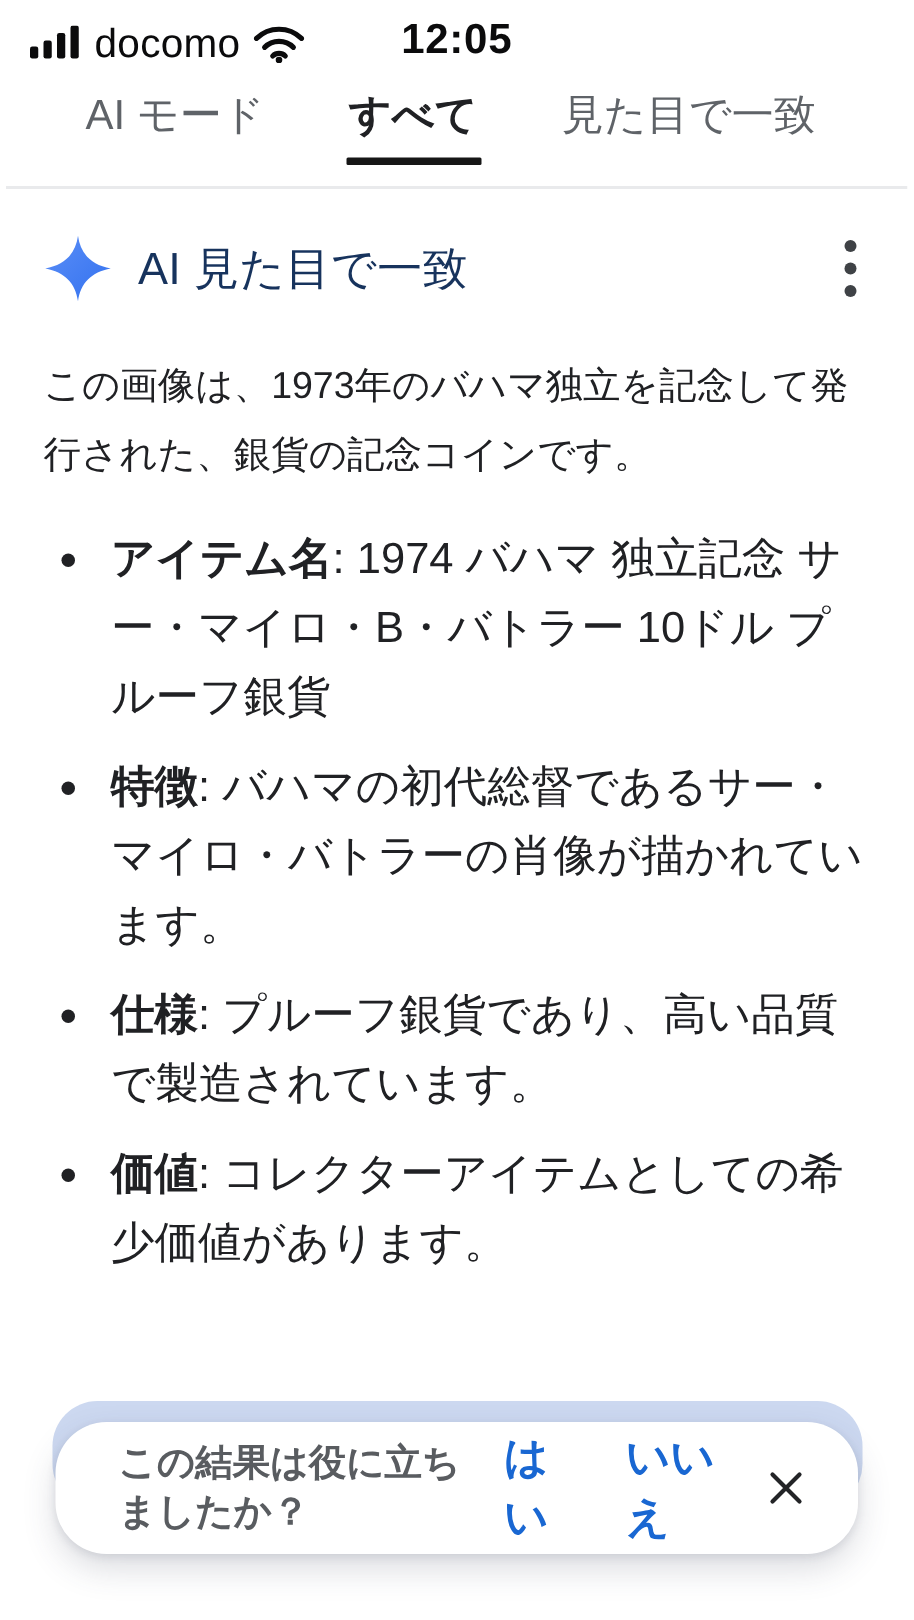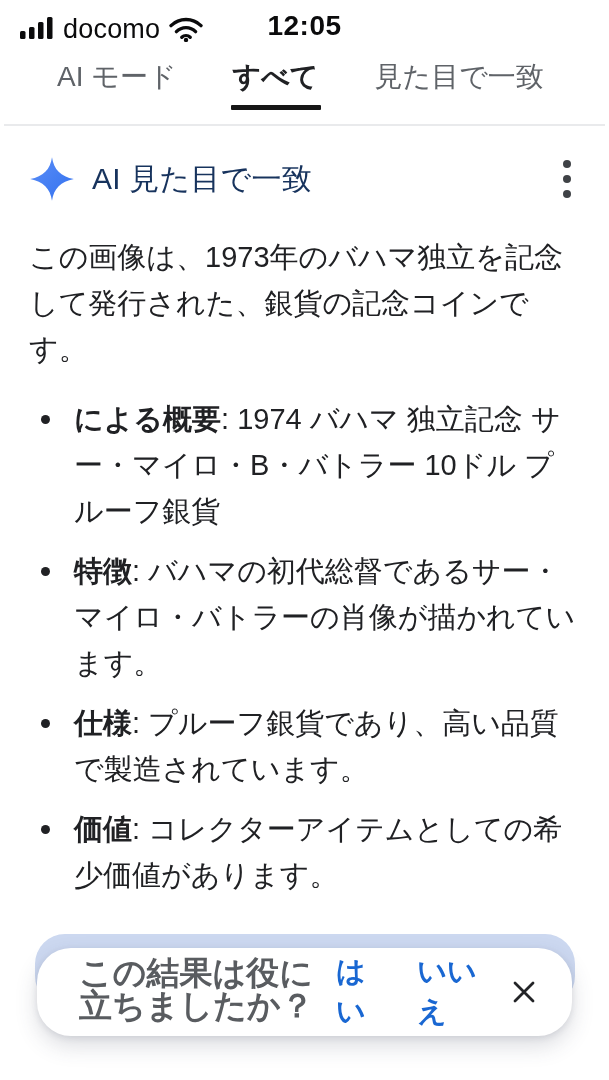--- a/index.html
+++ b/index.html
@@ -53,21 +53,21 @@
   .sparkle { width:46px; height:46px; flex:0 0 auto; }
   .ai-title { font-size:30px; color:#17335d; letter-spacing:.2px; }
   .more-vert {
     margin-left:auto; margin-right:6px; background:none; border:none;
     display:flex; flex-direction:column; gap:7px; padding:4px; cursor:pointer;
   }
   .more-vert i { width:8px; height:8px; border-radius:50%; background:#3f4246; }
 
   .ai-intro {
     margin-top:28px; width:558px;
-    font-size:29px; line-height:46px; color:#202124;
+    font-size:25px; line-height:46px; color:#202124;
     text-align:left; overflow-wrap:break-word;
   }
 
   .ai-list { list-style:none; margin-top:24px; }
   .ai-list li {
     position:relative; padding-left:45px; width:552px;
     font-size:29px; line-height:46px; margin-bottom:14px;
     overflow-wrap:break-word;
   }
   .ai-list li::before {
@@ -82,22 +82,22 @@
     position:absolute; left:31px; top:0; width:540px; height:72px;
     background:#ccd8f0; border-radius:30px;
   }
   .feedback-card {
     position:absolute; left:33px; top:14px; width:535px; height:88px;
     background:#fff; border-radius:34px;
     box-shadow:0 10px 22px rgba(60,64,90,.18), 0 2px 6px rgba(60,64,90,.12);
     display:flex; align-items:center; padding:0 30px 0 42px;
   }
   .fb-question {
-    font-size:33px; line-height:33px; font-weight:bold; color:#595c60;
-    width:235px; flex:0 0 auto;font-family:Liberation Mono, monospace;
+    font-size:25px; line-height:33px; font-weight:bold; color:#595c60;
+    width:235px; flex:0 0 auto;
   }
   .fb-actions {
     display:flex; gap:22px; margin-left:22px; align-items:center;
   }
   .fb-link {
     font-size:29px; font-weight:bold; color:#1967d2;
     text-decoration:none; cursor:pointer;
   }
   .fb-close {
     margin-left:auto; background:none; border:none; cursor:pointer;
@@ -151,21 +151,21 @@
         <i></i>
           <i></i>
           <i></i>
       </button>
     </div>
 
     <p class="ai-intro">この画像は、1973年のバハマ独立を記念して発行された、銀貨の記念コインです。</p>
 
     <ul class="ai-list">
       <li>
-        <span class="b-label">による概要</span><span>: 1974 バハマ 独立記念 サー・マイロ・B・バトラー 10ドル プルーフ銀貨</span>
+        <span class="b-label">アイテム名</span><span>: 1974 バハマ 独立記念 サー・マイロ・B・バトラー 10ドル プルーフ銀貨</span>
       </li>
       <li>
         <span class="b-label">特徴</span><span>: バハマの初代総督であるサー・マイロ・バトラーの肖像が描かれています。</span>
       </li>
       <li>
         <span class="b-label">仕様</span><span>: プルーフ銀貨であり、高い品質で製造されています。</span>
       </li>
       <li>
         <span class="b-label">価値</span><span>: コレクターアイテムとしての希少価値があります。</span>
       </li>

